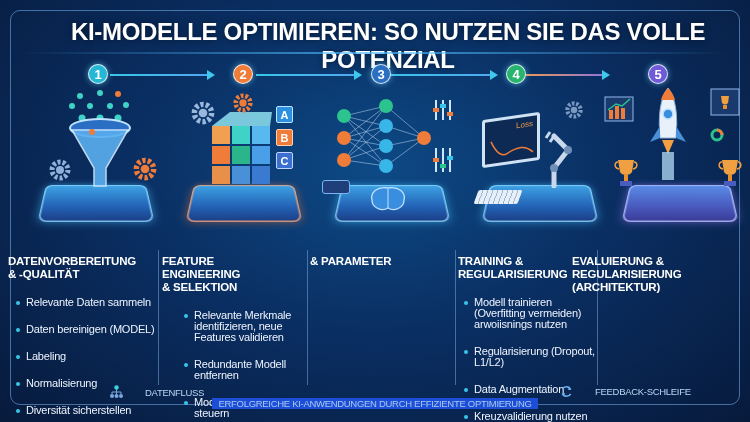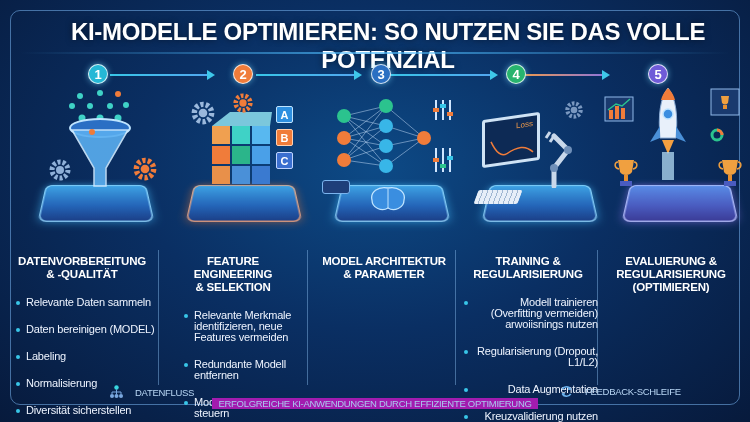--- a/index.html
+++ b/index.html
@@ -50,42 +50,42 @@
     position: absolute; left: 22px; top: 120px; width: 108px; height: 48px;
     background: linear-gradient(180deg, #3fa5e6 0%, #2465b8 60%, #1a3d85 100%);
     border-radius: 8px;
     transform: perspective(200px) rotateX(40deg);
     box-shadow: 0 0 10px rgba(70,190,255,0.6), inset 0 0 0 1.5px rgba(150,220,255,0.8);
   }
   .panel-text {
     position: absolute; top: 255px; width: 148px;
   }
   .heading {
-    text-align: center; font-weight: bold; font-size: 11.5px; line-height: 13px;
+    text-align: left; font-weight: bold; font-size: 11.5px; line-height: 13px;
     font-family: "Liberation Sans", sans-serif; letter-spacing: -0.2px;
   }
   ul.items { list-style: none; margin-top: 8px; padding-left: 8px; }
   ul.items li {
     position: relative; padding-left: 10px; font-size: 11px; line-height: 11px;
     margin-bottom: 3px; color: #eef4ff; letter-spacing: -0.2px; margin-top: 16px;
   }
   ul.items li::before {
     content: ""; position: absolute; left: 0; top: 4px; width: 4px; height: 4px;
     border-radius: 50%; background: #38c6e8;
   }
   .footer-row {
     position: absolute; top: 385px; font-size: 9.5px; color: #b9d7f5;
-    display: flex; align-items: center; gap: 12px; letter-spacing: -0.3px;
+    display: flex; align-items: center; gap: 22px; letter-spacing: -0.3px;
   }
   .footer-caption {
     position: absolute; top: 398px; left: 0; width: 750px; text-align: center;
     font-size: 9.5px; color: #a9c8ee; letter-spacing: -0.3px;
   }
   .footer-caption span {
-    background: #a21caf; padding: 0 6px;
+    background: #1d4ed8; padding: 0 6px;
   }
   svg { display: block; }
 </style>
 </head>
 <body>
 
 <div class="frame"></div>
 <div class="title">KI-MODELLE OPTIMIEREN: SO NUTZEN SIE DAS VOLLE POTENZIAL</div>
 <div class="title-glow"></div>
 
@@ -286,51 +286,50 @@
   </ul>
 </div>
 
 <div class="panel-text" style="left:162px; width:142px;">
   <div class="heading">
     <div>FEATURE</div>
     <div>ENGINEERING</div>
     <div>&amp; SELEKTION</div>
   </div>
   <ul class="items" style="margin-top:5px;padding-left:22px;">
-    <li>Relevante Merkmale identifizieren, neue Features vermeiden</li>
+    <li>Relevante Merkmale identifizieren, neue Features validieren</li>
     <li>Redundante Modell entfernen</li>
     <li>Modellkomplexität steuern</li>
   </ul>
 </div>
 
 <div class="panel-text" style="left:310px">
   <div class="heading">
-    <div>MODEL ARCHITEKTUR</div>
     <div>&amp; PARAMETER</div>
   </div>
 </div>
 
 <div class="panel-text" style="left:458px; width:140px;">
   <div class="heading">
     <div>TRAINING &amp;</div>
     <div>REGULARISIERUNG</div>
   </div>
-  <ul class="items" style="padding-left:6px;text-align:right;">
+  <ul class="items" style="padding-left:6px;">
     <li>Modell trainieren (Overfitting vermeiden) arwoiisnings nutzen</li>
     <li>Regularisierung (Dropout, L1/L2)</li>
     <li>Data Augmentation</li>
     <li>Kreuzvalidierung nutzen</li>
   </ul>
 </div>
 
-<div class="panel-text" style="left:600px; width:142px;">
+<div class="panel-text" style="left:572px; width:142px;">
   <div class="heading">
     <div>EVALUIERUNG &amp;</div>
     <div>REGULARISIERUNG</div>
-    <div>(OPTIMIEREN)</div>
+    <div>(ARCHITEKTUR)</div>
   </div>
 </div>
 
 <div class="footer-row" style="left:110px">
   <svg width="13" height="14" viewBox="0 0 13 14">
     <circle cx="6.5" cy="2.5" r="2.2" fill="#38d6e0"></circle>
     <line x1="6.5" y1="4.5" x2="6.5" y2="7" stroke="#7aa8e0" stroke-width="1"></line>
     <line x1="2" y1="7" x2="11" y2="7" stroke="#7aa8e0" stroke-width="1"></line>
     <line x1="2" y1="7" x2="2" y2="9" stroke="#7aa8e0" stroke-width="1"></line>
       <line x1="6.5" y1="7" x2="6.5" y2="9" stroke="#7aa8e0" stroke-width="1"></line>

